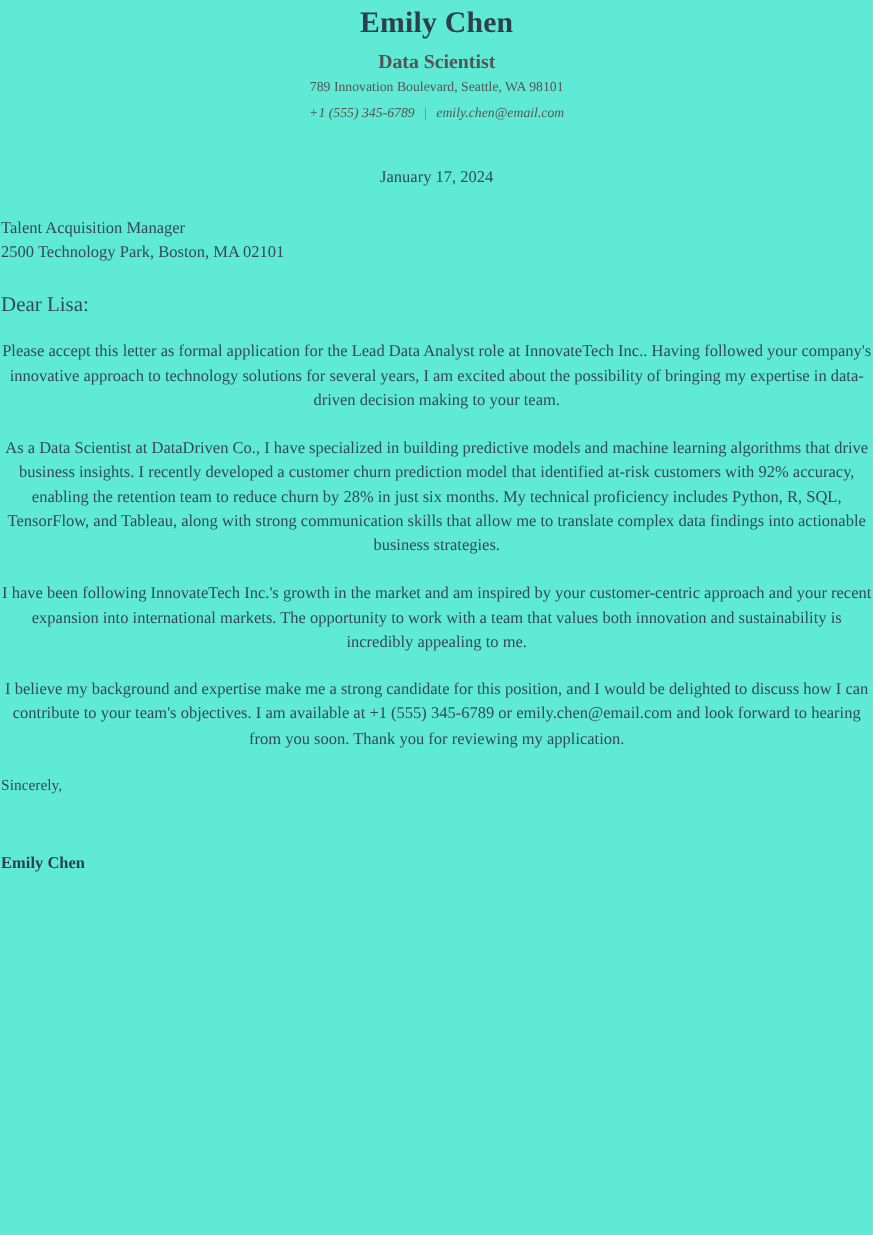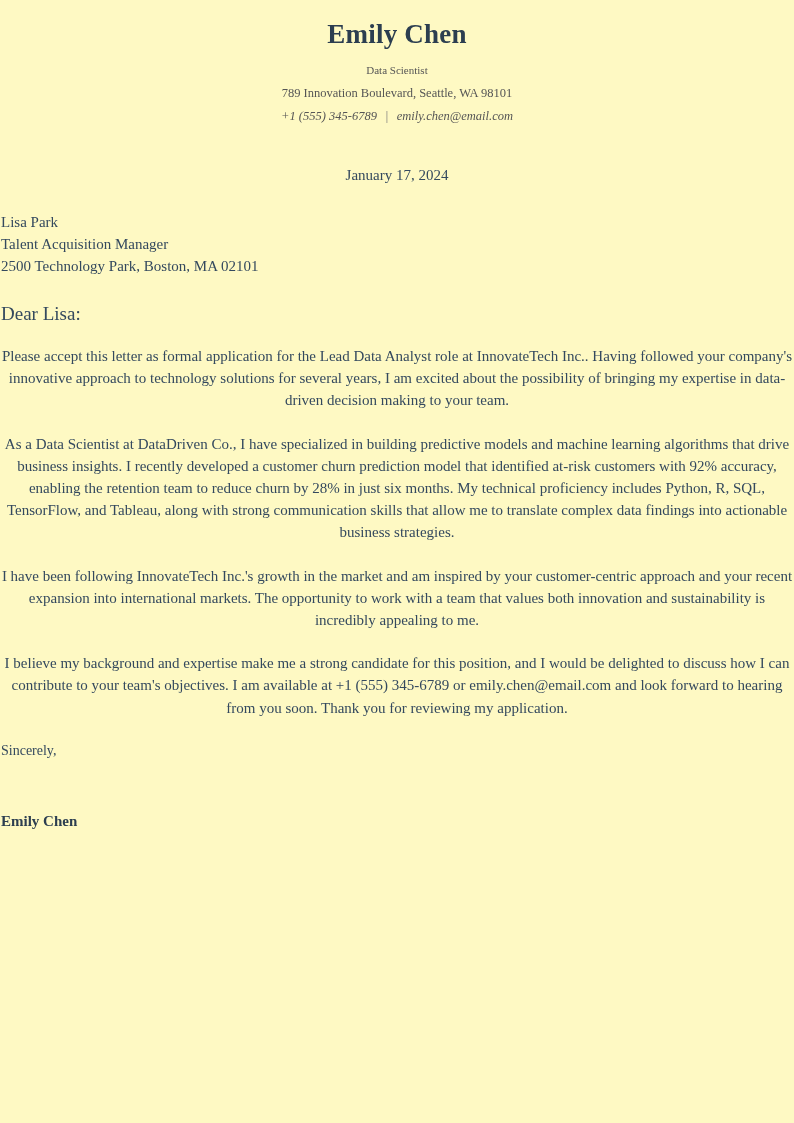--- a/index.html
+++ b/index.html
@@ -11,42 +11,43 @@
     width: 794px;
     min-height: 1123px;
     font-family: "Liberation Serif", "DejaVu Serif", serif;
     color: #34495e;
     -webkit-font-smoothing: antialiased;
   }
   .page {
     width: 794px;
     min-height: 1123px;
     box-sizing: border-box;
-    padding: 14px 1px 40px 1px;
-    background: #fef9c3;
+    padding: 0px 1px 40px 1px;
+    background: #5eead4;
   }
 
   
   .letter-header {
     text-align: center;
     padding-top: 4px;
   }
   .applicant-name {
     font-size: 27px;
     font-weight: bold;
     color: #2c3e50;
     letter-spacing: 0.2px;
     line-height: 32px;
     margin: 0;
   }
   .applicant-title {
-    font-size: 11px;
+    font-size: 18px;
     color: #555555;
     margin-top: 12px;
     line-height: 17px;
+    font-weight: bold;
   }
   .applicant-address {
     font-size: 12.5px;
     color: #555555;
     margin-top: 6px;
     line-height: 17px;
   }
   .applicant-contact {
     font-size: 12.5px;
     color: #555555;
@@ -127,21 +128,20 @@
     <div class="applicant-contact">
       <span>+1 (555) 345-6789</span>
       <span class="contact-sep">|</span>
       <span>emily.chen@email.com</span>
     </div>
   </div>
 
   <div class="letter-date">January 17, 2024</div>
 
   <div class="recipient-block">
-    <span class="recipient-line">Lisa Park</span>
     <span class="recipient-line">Talent Acquisition Manager</span>
     <span class="recipient-line">2500 Technology Park, Boston, MA 02101</span>
   </div>
 
   <div class="salutation">Dear Lisa:</div>
 
   <div class="letter-body">
     <p class="body-paragraph">Please accept this letter as formal application for the Lead Data Analyst role at InnovateTech Inc.. Having followed your company's innovative approach to technology solutions for several years, I am excited about the possibility of bringing my expertise in data-driven decision making to your team.</p>
     <p class="body-paragraph">As a Data Scientist at DataDriven Co., I have specialized in building predictive models and machine learning algorithms that drive business insights. I recently developed a customer churn prediction model that identified at-risk customers with 92% accuracy, enabling the retention team to reduce churn by 28% in just six months. My technical proficiency includes Python, R, SQL, TensorFlow, and Tableau, along with strong communication skills that allow me to translate complex data findings into actionable business strategies.</p>
     <p class="body-paragraph">I have been following InnovateTech Inc.'s growth in the market and am inspired by your customer-centric approach and your recent expansion into international markets. The opportunity to work with a team that values both innovation and sustainability is incredibly appealing to me.</p>

